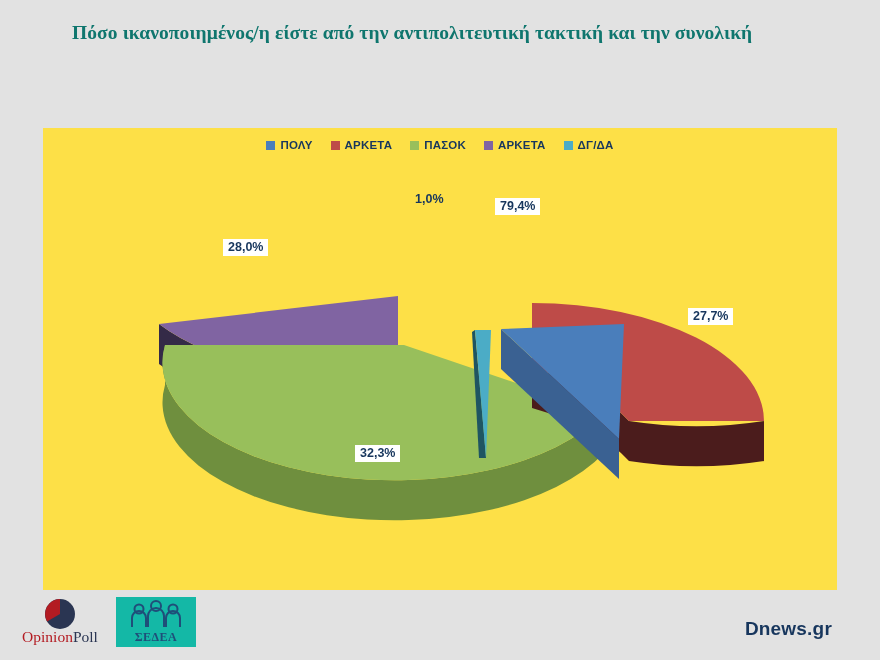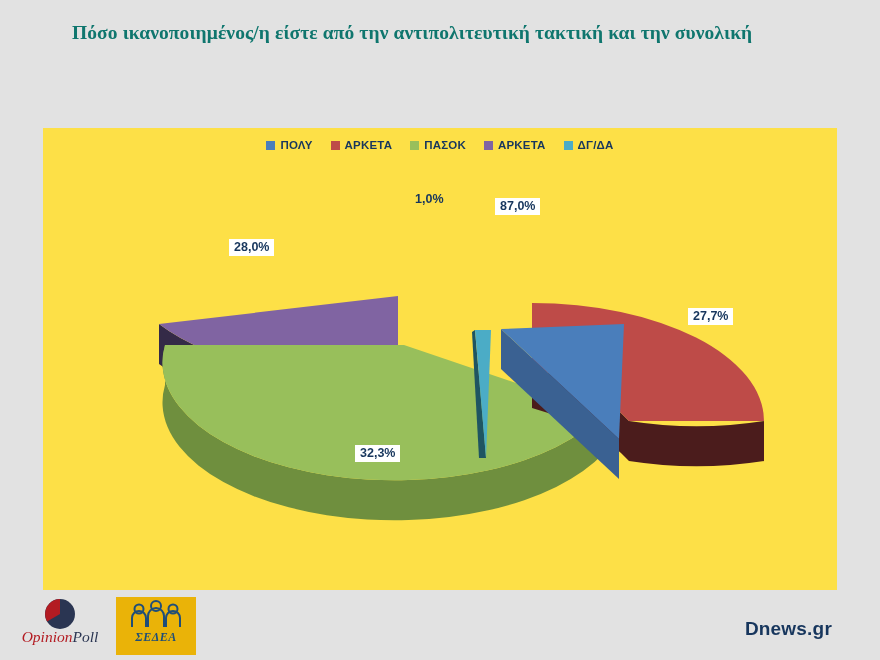--- a/index.html
+++ b/index.html
@@ -95,23 +95,22 @@
     padding: 0;
     margin-top: 21px;
   }
 
   
   .footer-logos {
     position: absolute;
     left: 18px;
     top: 597px;
     display: flex;
-    align-items: flex-start;
+    align-items: flex-end;
     gap: 14px;
-    font-style: italic;
   }
   .logo-opinionpoll {
     width: 84px;
     height: 50px;
     position: relative;
   }
   .logo-op-mark {
     position: absolute;
     left: 26px;
     top: 1px;
@@ -127,22 +126,22 @@
     font-family: "Liberation Serif", serif;
     font-size: 15.5px;
     line-height: 18px;
     white-space: nowrap;
   }
   .op-red { color: #b31b22; }
   .op-navy { color: #2a3552; }
 
   .logo-sedea {
     width: 80px;
-    height: 58px;
-    background: #eab308;
+    height: 50px;
+    background: #14b8a6;
     position: relative;
   }
   .logo-sedea svg {
     position: absolute;
     left: 12px;
     top: 3px;
   }
   .logo-sedea-text {
     position: absolute;
     left: 0;
@@ -224,24 +223,24 @@
 
       <g>
         <path fill="#1f5562" d="M 432 202 L 443 330 L 436 330 L 429 204 Z"></path>
         <path fill="#4bacc6" d="M 432 202 L 448 202 L 443 330 Z"></path>
       </g>
 
     </svg>
   </div>
 
   <div class="pct naked" style="left:372px; top:44px;">1,0%</div>
-  <div class="pct" style="left:452px; top:70px;">87,0%</div>
+  <div class="pct" style="left:452px; top:70px;">79,4%</div>
   <div class="pct" style="left:645px; top:180px;">27,7%</div>
   <div class="pct" style="left:283px; top:317px;margin-left:29px;">32,3%</div>
-  <div class="pct" style="left:180px; top:111px;margin-left:6px;">28,0%</div>
+  <div class="pct" style="left:180px; top:111px;">28,0%</div>
 
 </div>
 
 <div class="footer-logos">
 
   <div class="logo-opinionpoll">
     <svg class="logo-op-mark" viewBox="0 0 32 32">
       <circle cx="16" cy="16" r="15" fill="#2a3552"></circle>
       <path d="M 16 16 L 16 1 A 15 15 0 0 0 3.1 23.5 Z" fill="#b31b22"></path>
     </svg>

